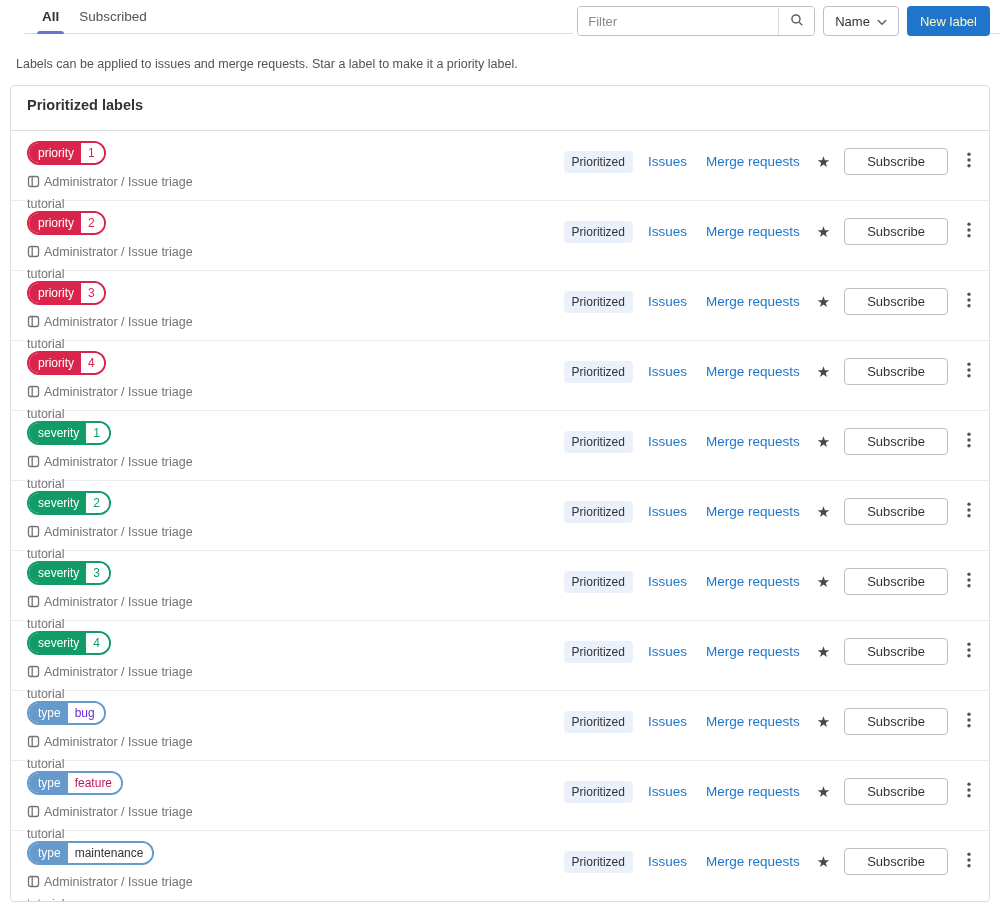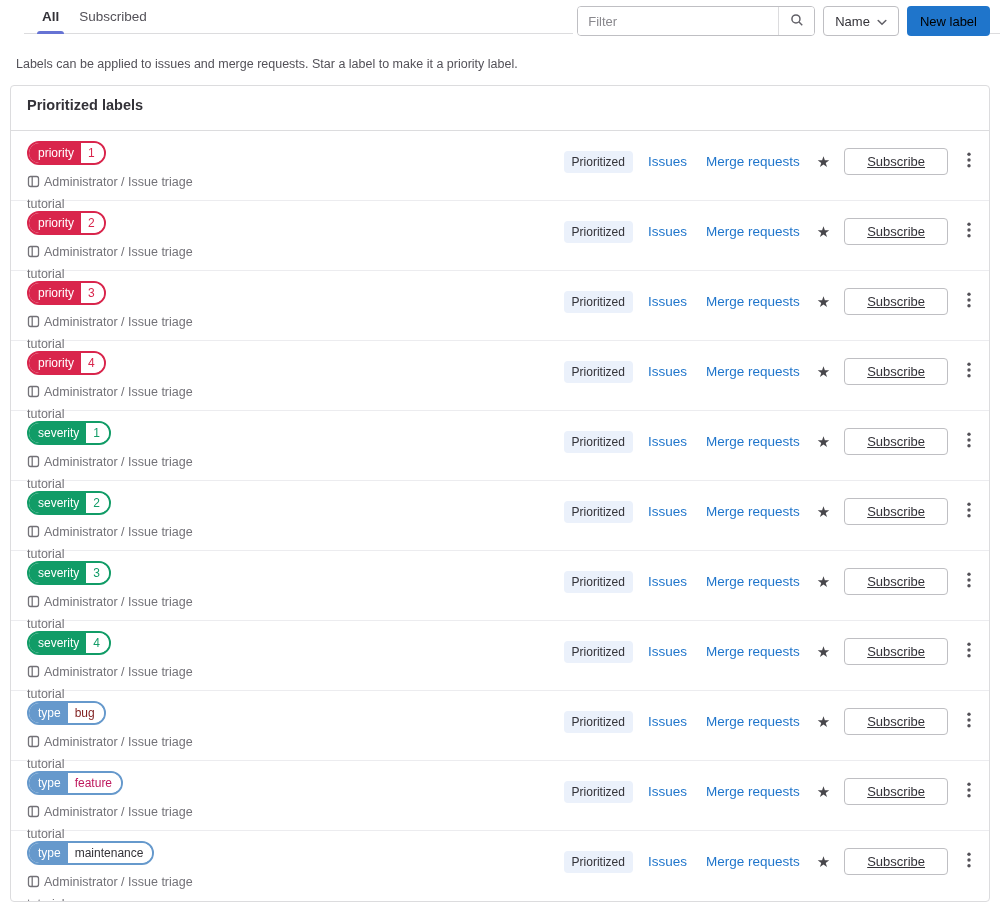--- a/index.html
+++ b/index.html
@@ -23,21 +23,21 @@
   .tabs{display:flex;align-items:stretch;height:34px;border-bottom:1px solid var(--border);padding:0 8px;}
   .tab{display:flex;align-items:center;padding:0 10px;color:var(--text-soft);font-size:13.5px;position:relative;cursor:pointer;}
   .tab.active{color:var(--text);font-weight:700;}
   .tab.active::after{content:"";position:absolute;left:5px;right:5px;bottom:-1px;height:3px;border-radius:3px 3px 0 0;background:var(--tab-indicator);}
   .top-controls{position:absolute;top:6px;right:10px;display:flex;gap:8px;align-items:center;background:#fff;padding-left:4px;justify-content:flex-end;}
   .filter-group{display:flex;align-items:stretch;border:1px solid #bfbfc3;border-radius:4px;overflow:hidden;width:238px;height:30px;background:#fff;}
   .filter-input{border:none;outline:none;flex:1;padding:0 10px;font-size:13px;color:var(--text);font-family:inherit;min-width:0;}
   .filter-input::placeholder{color:#89888d;}
   .search-btn{width:36px;border:none;border-left:1px solid var(--border);background:#fff;display:flex;align-items:center;justify-content:center;cursor:pointer;color:#626168;}
   .sort-btn{height:30px;display:inline-flex;gap:7px;align-items:center;border:1px solid #bfbfc3;border-radius:4px;background:#fff;padding:0 11px;font-size:13px;color:var(--text);cursor:pointer;font-family:inherit;}
-  .new-label-btn{height:30px;border:1px solid transparent;border-radius:4px;background:var(--accent);color:#000000;padding:0 12px;font-size:13px;cursor:pointer;font-family:inherit;}
+  .new-label-btn{height:30px;border:1px solid transparent;border-radius:4px;background:var(--accent);color:#fef9c3;padding:0 12px;font-size:13px;cursor:pointer;font-family:inherit;}
   
   .description{margin:13px 16px 14px;color:var(--text-soft);font-size:12.5px;}
   
   .card{margin:0 10px;border:1px solid var(--border);border-radius:4px;overflow:hidden;background:#fff;}
   .card-header{padding:11px 16px 12px;border-bottom:1px solid var(--border);}
   .card-title{margin:0 0 5px;font-size:14.5px;font-weight:700;color:var(--text);}
   .card-subtitle{margin:0;font-size:12.5px;color:var(--text-muted);}
   ul.label-rows{margin:0;padding:0;list-style:none;}
   .label-row{position:relative;height:70px;padding:10px 16px;border-bottom:1px solid var(--border-light);}
   .label-row:last-child{border-bottom:none;}
@@ -45,21 +45,21 @@
   .scope-part{color:#fff;padding:4px 7px 4px 9px;}
   .value-part{background:#fff;padding:4px 9px 4px 7px;}
   .project-path{margin-top:7px;font-size:12.5px;color:var(--text-muted);line-height:1.6;}
   .project-icon{display:inline-block;vertical-align:-2px;margin-right:4px;color:#737278;}
   .row-actions{position:absolute;top:17px;right:14px;display:flex;align-items:center;}
   .status-badge{background:#ebf1fb;color:var(--text);font-size:12px;padding:4px 8px;border-radius:4px;margin-right:15px;}
   .row-link{color:var(--link);font-size:13.5px;text-decoration:none;cursor:pointer;}
   .issues-link{margin-right:19px;}
   .mr-link{margin-right:15px;}
   .star-btn{background:none;border:none;color:#47464b;font-size:15px;cursor:pointer;margin-right:12px;padding:2px;line-height:1;}
-  .subscribe-btn{background:#fff;border:1px solid #bfbfc3;border-radius:4px;padding:5px 22px;font-size:13px;color:var(--text);cursor:pointer;font-family:inherit;margin-right:15px;text-decoration:underline;}
+  .subscribe-btn{background:#fff;border:1px solid #bfbfc3;border-radius:4px;padding:5px 22px;font-size:13px;color:var(--text);cursor:pointer;font-family:inherit;margin-right:15px;}
   .dots-btn{background:none;border:none;cursor:pointer;color:#535158;padding:2px 4px;display:flex;align-items:center;}
 </style>
 </head>
 <body>
 
 <div class="top-bar">
   <nav class="tabs">
     <div class="tab active">All</div>
     <div class="tab">Subscribed</div>
   </nav>
@@ -346,21 +346,21 @@
             <circle cx="2" cy="13.8" r="1.7"></circle>
           </svg>
         </span>
       </button>
     </div>
   </li>
 
   <li class="label-row">
     <span class="scoped-badge" style="border-color: rgb(102, 153, 204);">
       <span class="scope-part" style="background: rgb(102, 153, 204);">type</span>
-      <span class="value-part" style="color: #7f1d1d;">bug</span>
+      <span class="value-part" style="color: #6d28d9;">bug</span>
     </span>
     <div class="project-path">
       <span class="project-icon">
         <svg width="13" height="13" viewBox="0 0 14 14" fill="none" stroke="currentColor" stroke-width="1.4">
           <rect x="1.6" y="1.6" width="10.8" height="10.8" rx="2.2"></rect>
           <line x1="5.6" y1="1.6" x2="5.6" y2="12.4"></line>
         </svg>
       </span><span>Administrator / Issue triage</span><br>
       <span>tutorial</span>
     </div>

